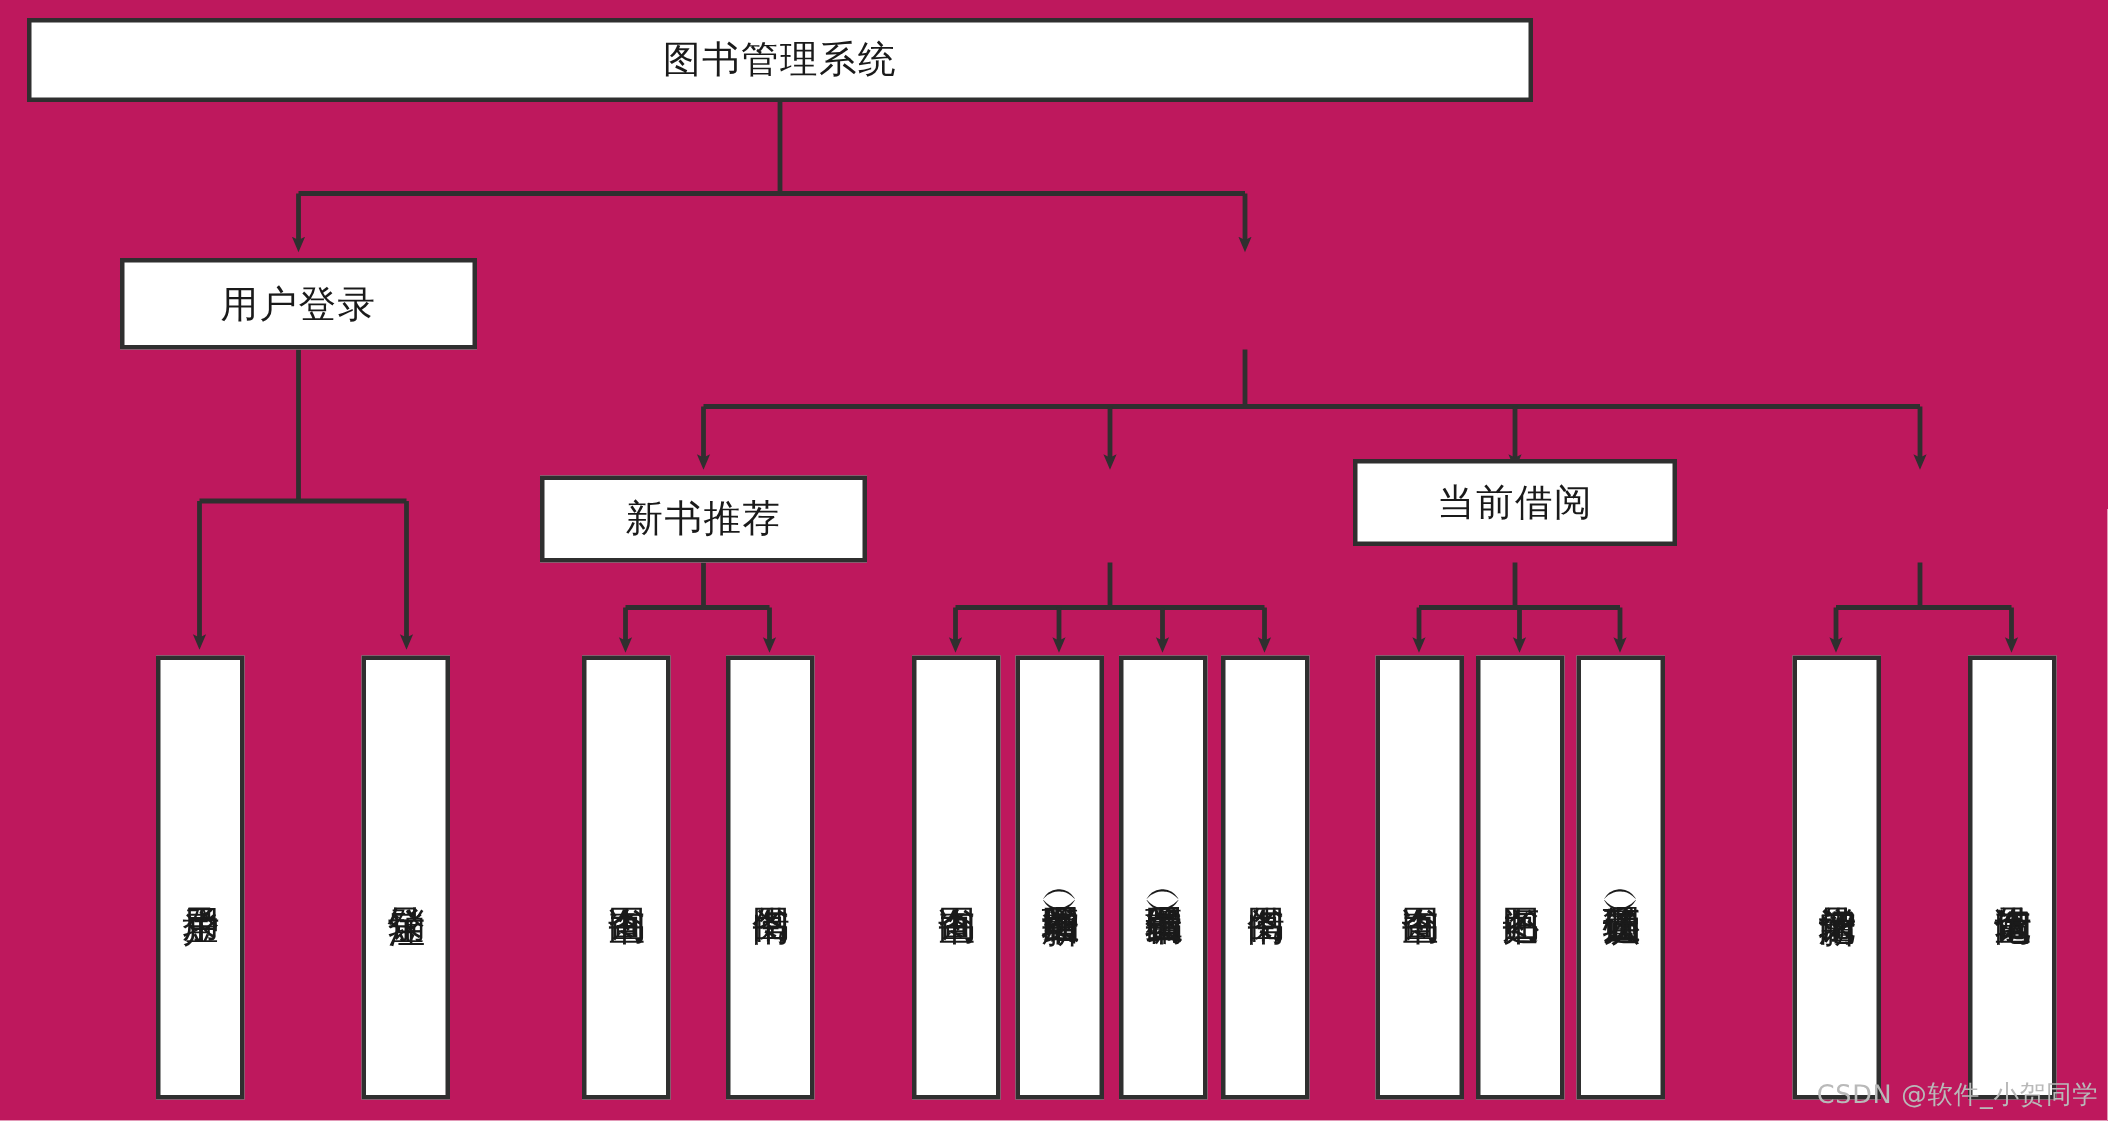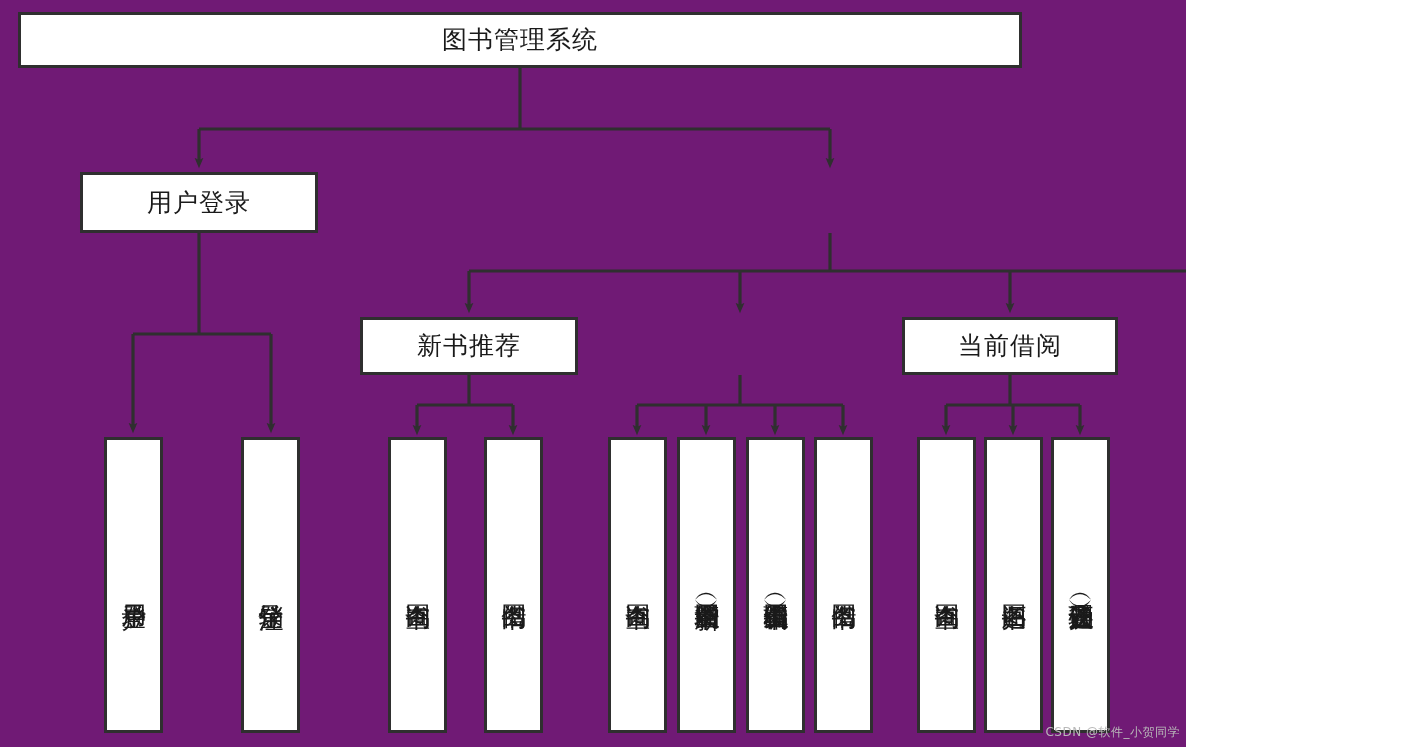--- a/index.html
+++ b/index.html
@@ -2,23 +2,23 @@
 <html><head>
 <meta charset="utf-8">
 <style>
   html,body{margin:0;padding:0;background:#ffffff;}
   body{
     font-family:"DejaVu Sans","Liberation Sans",sans-serif;
     -webkit-font-smoothing:antialiased;
   }
   #stage{
     position:relative;
-    width:1186px;
+    width:1405px;
     height:747px;
-    background:#701a75;
+    background:#be185d;
     overflow:hidden;
   }
   svg#wires{
     position:absolute;
     left:0;top:0;
     width:1405px;height:747px;
     pointer-events:none;
   }
   .node{
     position:absolute;
@@ -48,21 +48,21 @@
   }
   .node.v span{
     writing-mode:vertical-rl;
     text-orientation:upright;
     display:inline-block;
   }
   .watermark{
     position:absolute;
     right:6px;
     bottom:6px;
-    font-size:12px;
+    font-size:17px;
     color:#b9b9b9;
     letter-spacing:0.5px;
     white-space:nowrap;
     user-select:none;
   }
 </style>
 </head>
 <body>
 
 <div id="stage">
@@ -124,21 +124,21 @@
   <div class="node h" style="left:80px;top:172px;width:238px;height:61px;">
     <span>用户登录</span>
   </div>
 
 
   <div class="node h" style="left:360px;top:317px;width:218px;height:58px;">
     <span>新书推荐</span>
   </div>
 
 
-  <div class="node h" style="left:902px;top:317px;width:216px;height:58px;">
+  <div class="node h" style="left:902px;top:306px;width:216px;height:58px;">
     <span>当前借阅</span>
   </div>
 
 
   <div class="node v" style="left:104px;top:437px;width:59px;height:296px;">
     <span>用户登录</span>
   </div>
 
   <div class="node v" style="left:241px;top:437px;width:59px;height:296px;">
     <span>注销登录</span>

